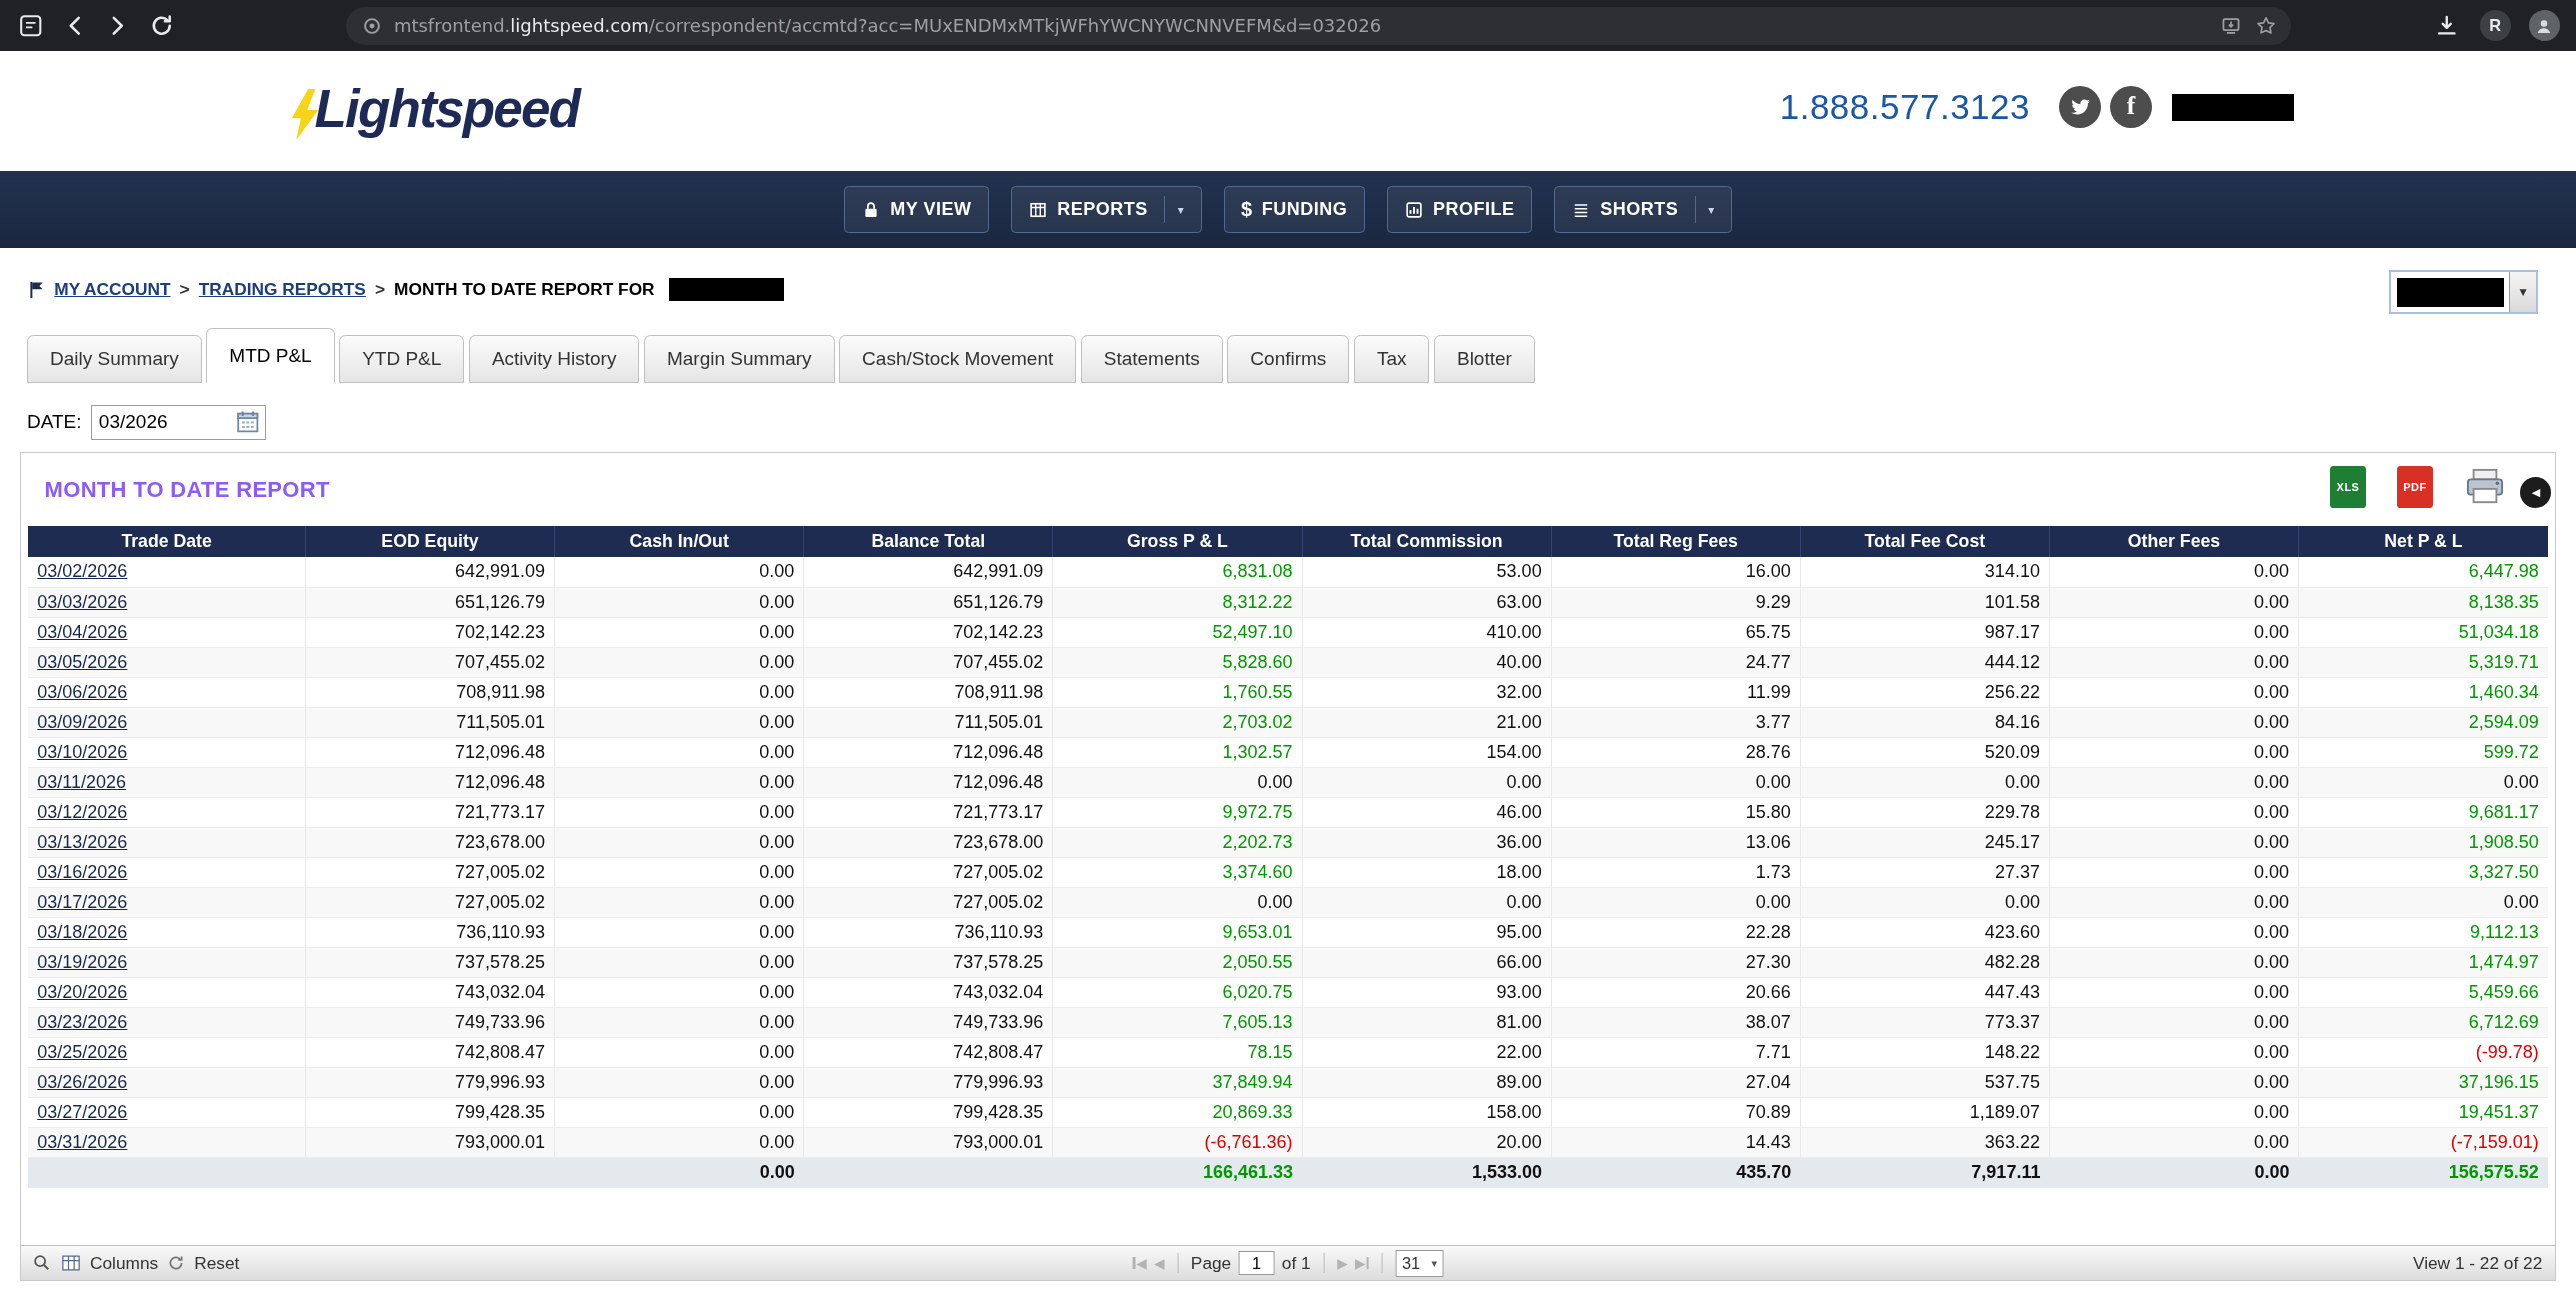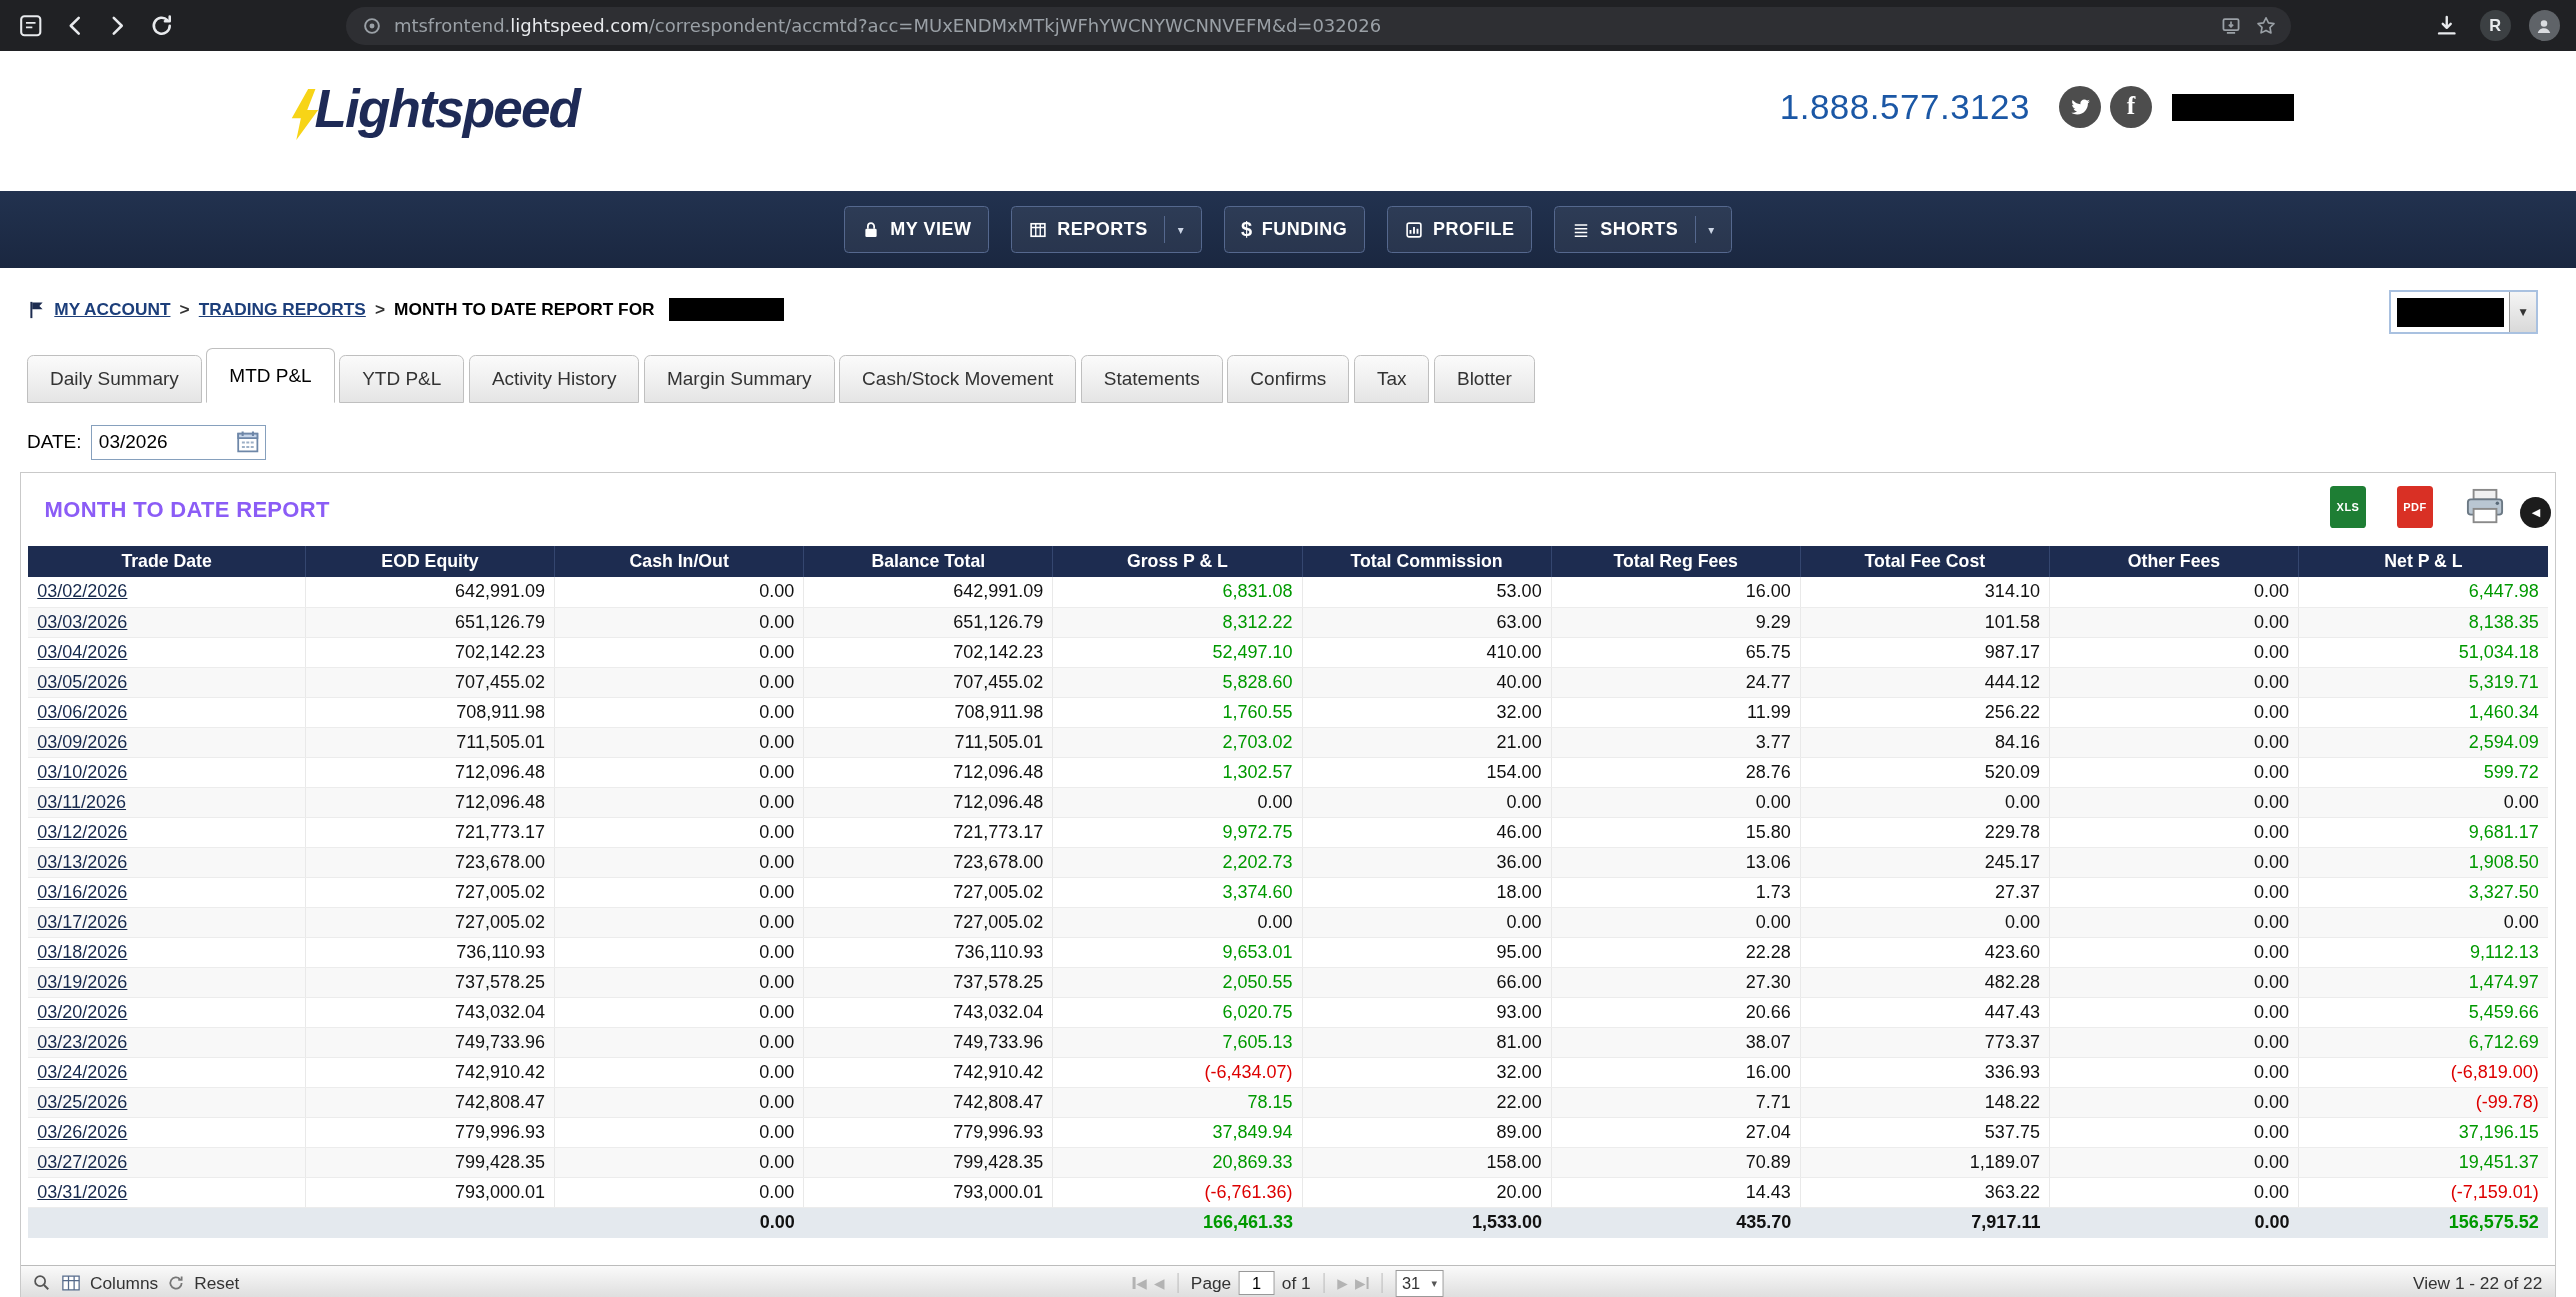--- a/index.html
+++ b/index.html
@@ -14,21 +14,21 @@
     display:flex;align-items:center;padding:0 14.5px;gap:11px;min-width:0;}
   .url-text{font-family:"DejaVu Sans",sans-serif;font-size:18px;color:#9aa0a6;white-space:nowrap;overflow:hidden;flex:1;}
   .url-text .domain{color:#e8eaed;}
   .pill-icons{display:flex;align-items:center;gap:12.7px;}
   .right-icons{display:flex;align-items:center;gap:18px;}
   .avatar{width:31px;height:31px;border-radius:50%;background:#3c4043;color:#e8eaed;font-size:16.4px;font-weight:bold;
     display:flex;align-items:center;justify-content:center;}
   .avatar2{width:31px;height:31px;border-radius:50%;background:#5f6368;display:flex;align-items:center;justify-content:center;}
 
   
-  .site-header{height:140px;background:#fff;position:relative;}
+  .site-header{height:120px;background:#fff;position:relative;}
   .logo{position:absolute;left:289px;top:31px;display:flex;align-items:flex-start;}
   .logo-text{font-size:53px;font-weight:bold;font-style:italic;color:#1e2a56;letter-spacing:-1.8px;line-height:1;margin-left:-5.5px;}
   .header-right{position:absolute;right:282px;top:35px;display:flex;align-items:center;}
   .phone{font-size:35px;color:#1b57a5;letter-spacing:0.5px;margin-right:20px;}
   .social{width:42px;height:42px;border-radius:50%;background:#4d4d4d;display:flex;align-items:center;justify-content:center;margin-left:9px;}
   .fb-f{color:#fff;font-size:25.5px;font-weight:bold;font-family:"Liberation Serif",serif;line-height:1;margin-top:-1.8px;}
   .redact-header{width:122px;height:27px;background:#000;margin-left:20px;}
 
   
   .main-nav{height:77px;background:linear-gradient(#22324f,var(--nav-bg));display:flex;align-items:center;justify-content:center;gap:22px;}
@@ -544,32 +544,20 @@
             <td class="c-num">0.00</td>
             <td class="c-num">749,733.96</td>
             <td class="c-num pos">7,605.13</td>
             <td class="c-num">81.00</td>
             <td class="c-num">38.07</td>
             <td class="c-num">773.37</td>
             <td class="c-num">0.00</td>
             <td class="c-num pos">6,712.69</td>
           </tr>
           <tr>
-            <td class="c-date">03/24/2026</td>
-            <td class="c-num">742,910.42</td>
-            <td class="c-num">0.00</td>
-            <td class="c-num">742,910.42</td>
-            <td class="c-num neg">(-6,434.07)</td>
-            <td class="c-num">32.00</td>
-            <td class="c-num">16.00</td>
-            <td class="c-num">336.93</td>
-            <td class="c-num">0.00</td>
-            <td class="c-num neg">(-6,819.00)</td>
-          </tr>
-          <tr>
             <td class="c-date">03/25/2026</td>
             <td class="c-num">742,808.47</td>
             <td class="c-num">0.00</td>
             <td class="c-num">742,808.47</td>
             <td class="c-num pos">78.15</td>
             <td class="c-num">22.00</td>
             <td class="c-num">7.71</td>
             <td class="c-num">148.22</td>
             <td class="c-num">0.00</td>
             <td class="c-num neg">(-99.78)</td>

